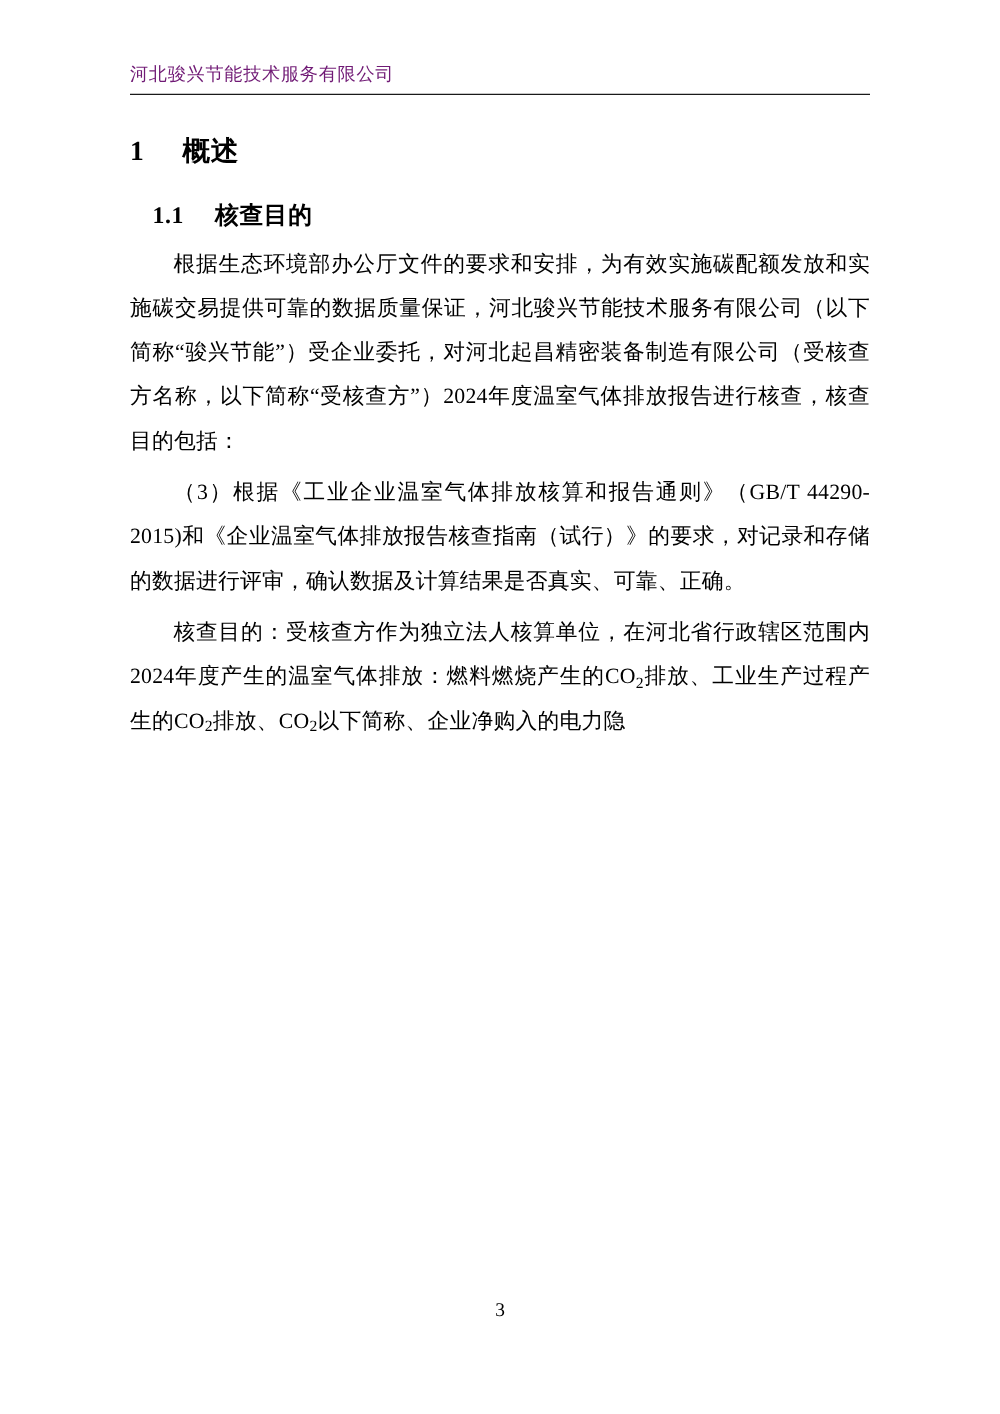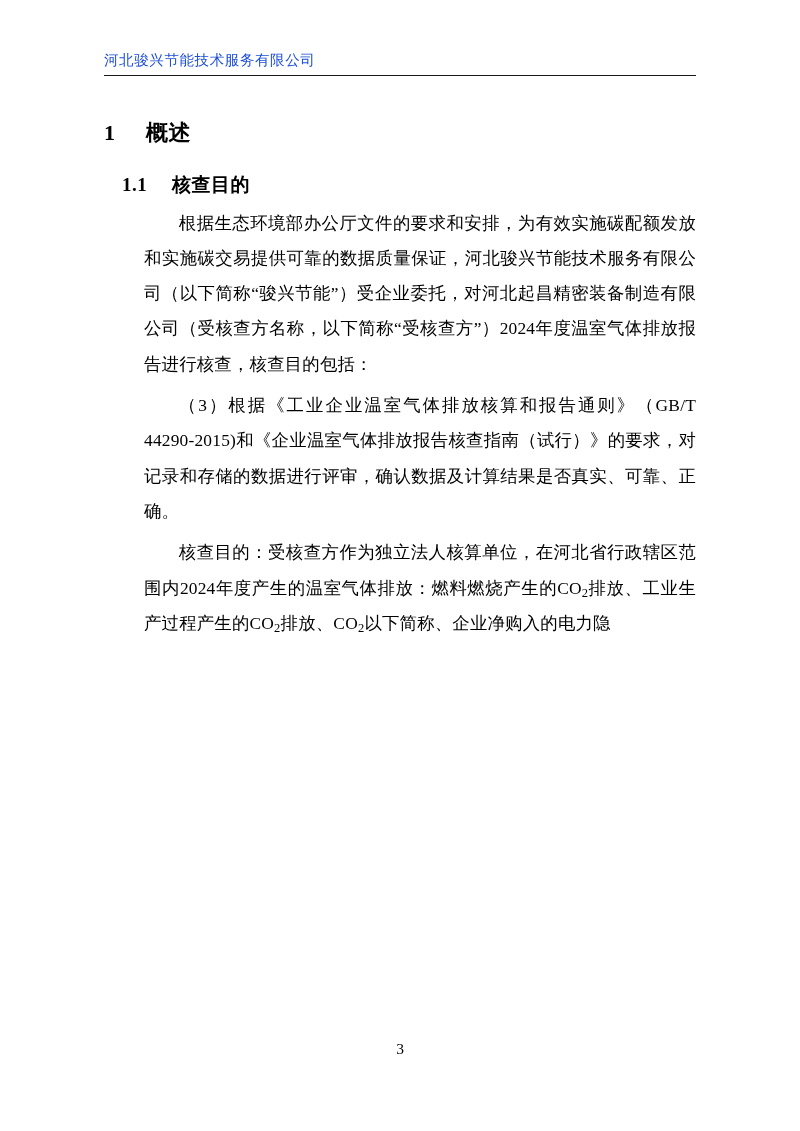--- a/index.html
+++ b/index.html
@@ -24,27 +24,27 @@
     left: 104px;
     top: 52px;
     width: 592px;
     padding-bottom: 6px;
     border-bottom: 1.5px solid #1a1a1a;
   }
   .header-text {
     font-family: "Liberation Serif", "DejaVu Serif", serif;
     font-size: 14.5px;
     letter-spacing: 0.6px;
-    color: #1d4ed8;
+    color: #701a75;
     line-height: 1.2;
   }
   .content {
     position: absolute;
     left: 104px;
-    top: 108px;
+    top: 96px;
     width: 592px;
   }
   h1.sec {
     font-size: 22px;
     font-weight: bold;
     margin: 8px 0 0 0;
     padding: 0;
     line-height: 1.5;
     letter-spacing: 0.5px;
   }
@@ -68,21 +68,20 @@
     font-size: 17.4px;
     line-height: 2.03;
     margin: 6px 0 0 0;
     padding: 0;
     text-align: justify;
     text-justify: inter-ideograph;
     letter-spacing: 0.2px;
   }
   p.body.indent {
     text-indent: 2em;
-    margin-left: 40px;
   }
   .pagenum {
     position: absolute;
     left: 0;
     right: 0;
     top: 1040px;
     text-align: center;
     font-size: 15.5px;
     color: #000;
   }

